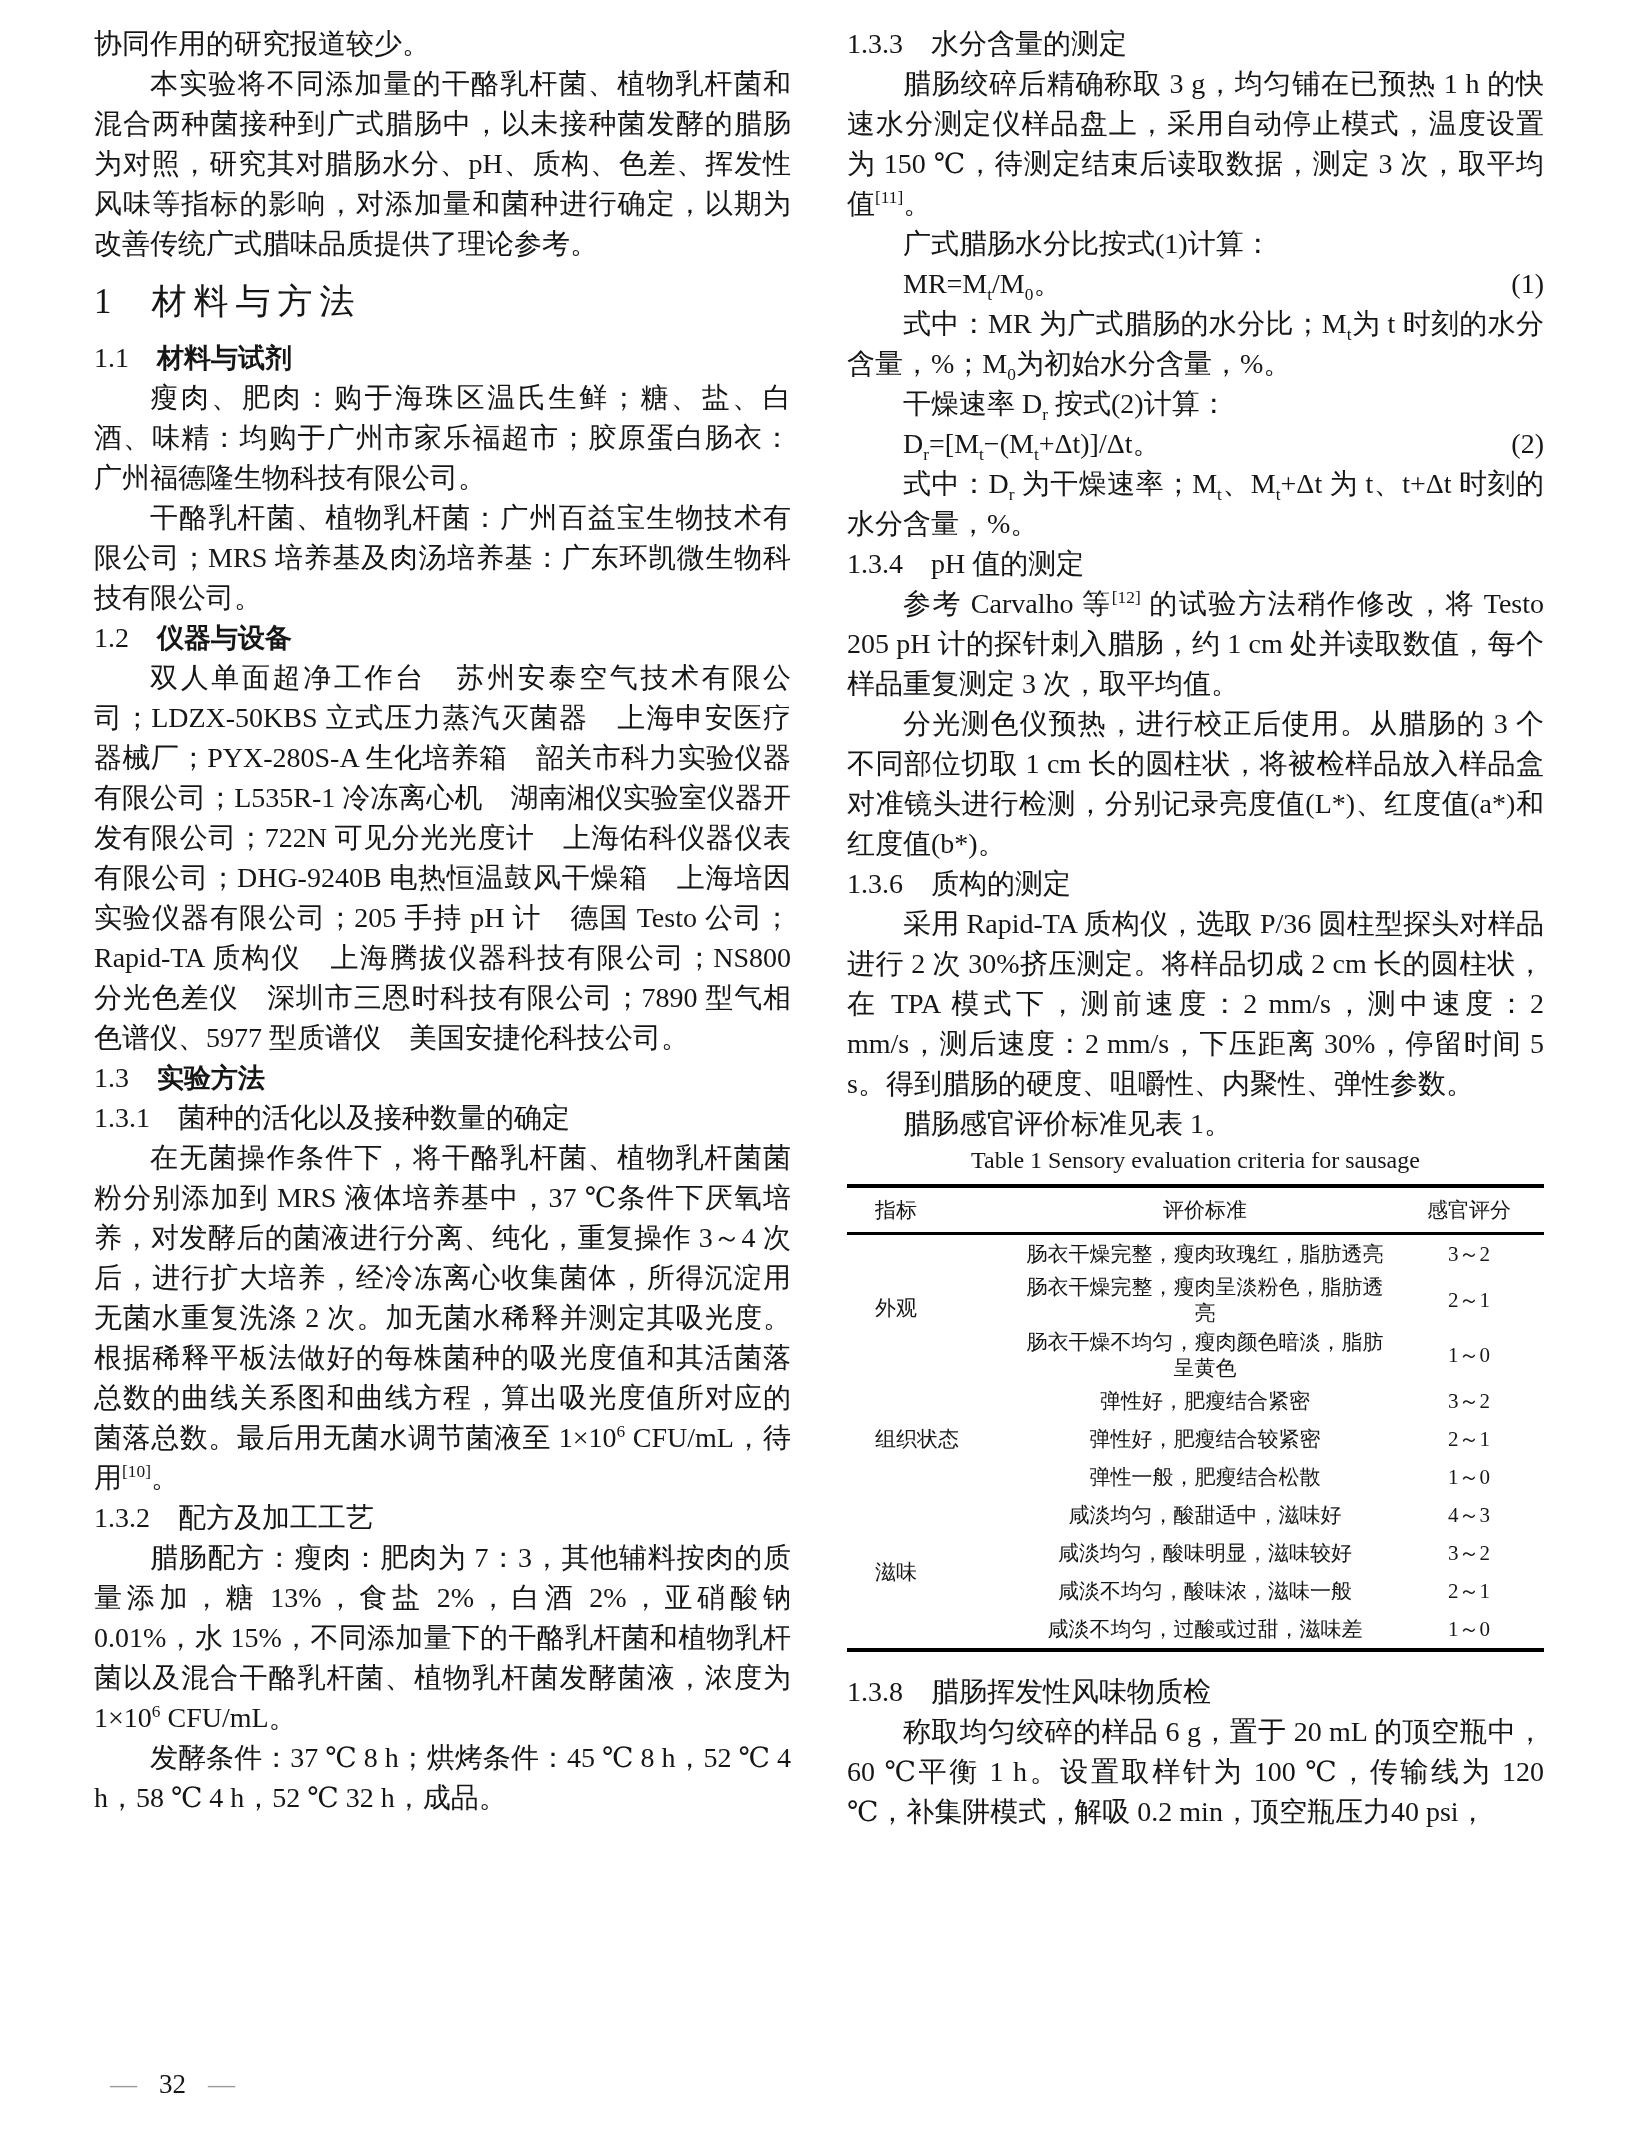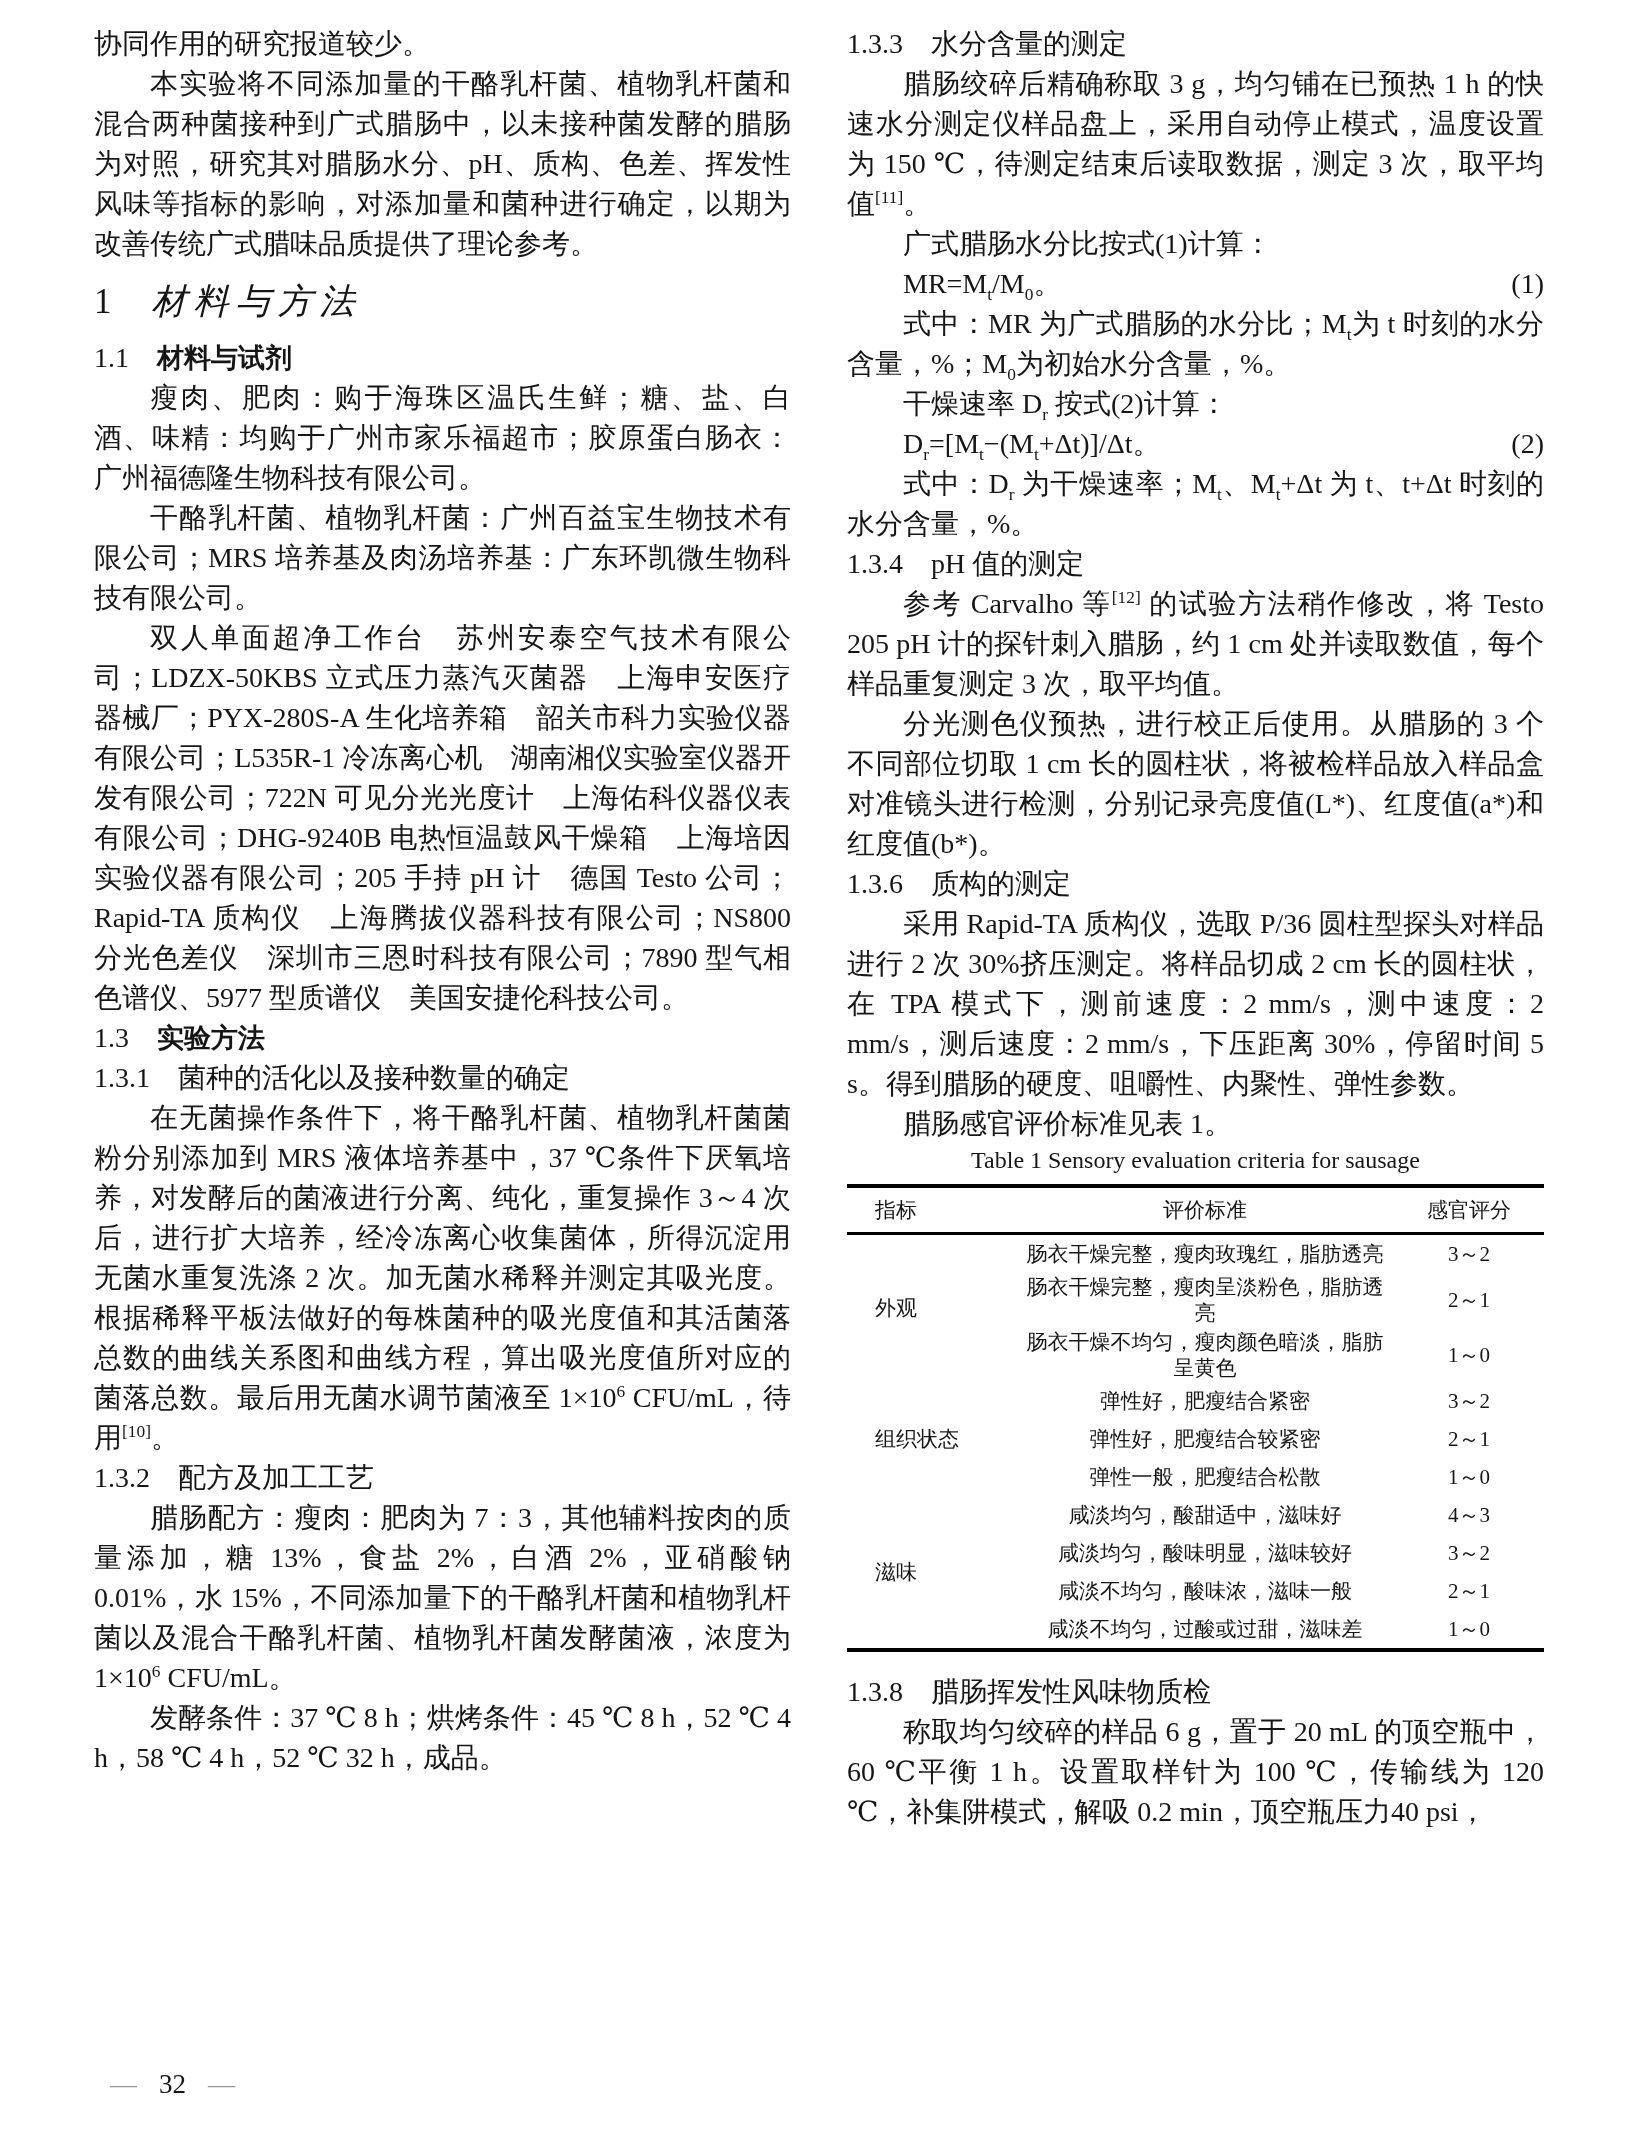--- a/index.html
+++ b/index.html
@@ -21,21 +21,21 @@
   
   .cols{display:flex;gap:56px;padding:24px 94px 0 94px;}
   .col{width:697px;flex:0 0 697px;font-size:28px;line-height:40px;text-align:justify;}
   p.bp{margin:0;text-indent:56px;}
   p.bp.noind{text-indent:0;}
   sup{font-size:0.62em;vertical-align:super;line-height:0;}
   sub{font-size:0.62em;vertical-align:sub;line-height:0;}
   
   .h1{display:flex;gap:40px;align-items:baseline;font-size:35px;margin:14px 0 12px 0;
       line-height:48px;}
-  .h1 .t{letter-spacing:7px;font-style:italic;}
+  .h1 .t{letter-spacing:7px;}
   .h2{display:flex;gap:28px;align-items:baseline;line-height:40px;}
   .h2 .t{font-family:"Liberation Sans","DejaVu Sans",sans-serif;font-weight:bold;font-size:27px;}
   .h3{display:flex;gap:28px;align-items:baseline;line-height:40px;}
   
   .eq{display:flex;justify-content:space-between;padding-left:56px;line-height:40px;}
   
   .cap-cn{text-align:center;font-family:"Liberation Sans","DejaVu Sans",sans-serif;
           font-weight:bold;font-size:23px;line-height:36px;margin-top:4px;}
   .cap-en{text-align:center;font-size:24px;line-height:32px;margin-bottom:8px;}
   table.sens{width:100%;border-collapse:collapse;font-size:21px;line-height:1.25;
@@ -66,20 +66,24 @@
         <span class="t">材料与方法</span>
       </div>
 
       <div class="h2">
         <span class="n">1.1</span>
         <span class="t">材料与试剂</span>
       </div>
       <p class="bp">瘦肉、肥肉：购于海珠区温氏生鲜；糖、盐、白酒、味精：均购于广州市家乐福超市；胶原蛋白肠衣：广州福德隆生物科技有限公司。</p>
       <p class="bp">干酪乳杆菌、植物乳杆菌：广州百益宝生物技术有限公司；MRS 培养基及肉汤培养基：广东环凯微生物科技有限公司。</p>
 
+      <div class="h2">
+        <span class="n">1.2</span>
+        <span class="t">仪器与设备</span>
+      </div>
       <p class="bp">双人单面超净工作台　苏州安泰空气技术有限公司；LDZX-50KBS 立式压力蒸汽灭菌器　上海申安医疗器械厂；PYX-280S-A 生化培养箱　韶关市科力实验仪器有限公司；L535R-1 冷冻离心机　湖南湘仪实验室仪器开发有限公司；722N 可见分光光度计　上海佑科仪器仪表有限公司；DHG-9240B 电热恒温鼓风干燥箱　上海培因实验仪器有限公司；205 手持 pH 计　德国 Testo 公司；Rapid-TA 质构仪　上海腾拔仪器科技有限公司；NS800 分光色差仪　深圳市三恩时科技有限公司；7890 型气相色谱仪、5977 型质谱仪　美国安捷伦科技公司。</p>
 
       <div class="h2">
         <span class="n">1.3</span>
         <span class="t">实验方法</span>
       </div>
 
       <div class="h3">
         <span class="n">1.3.1</span>
         <span class="t">菌种的活化以及接种数量的确定</span>

